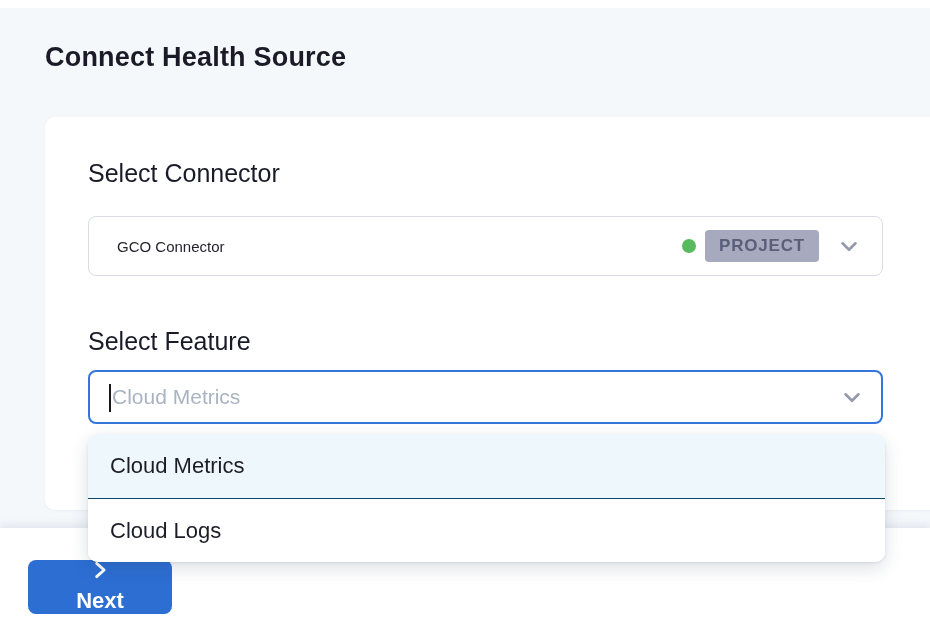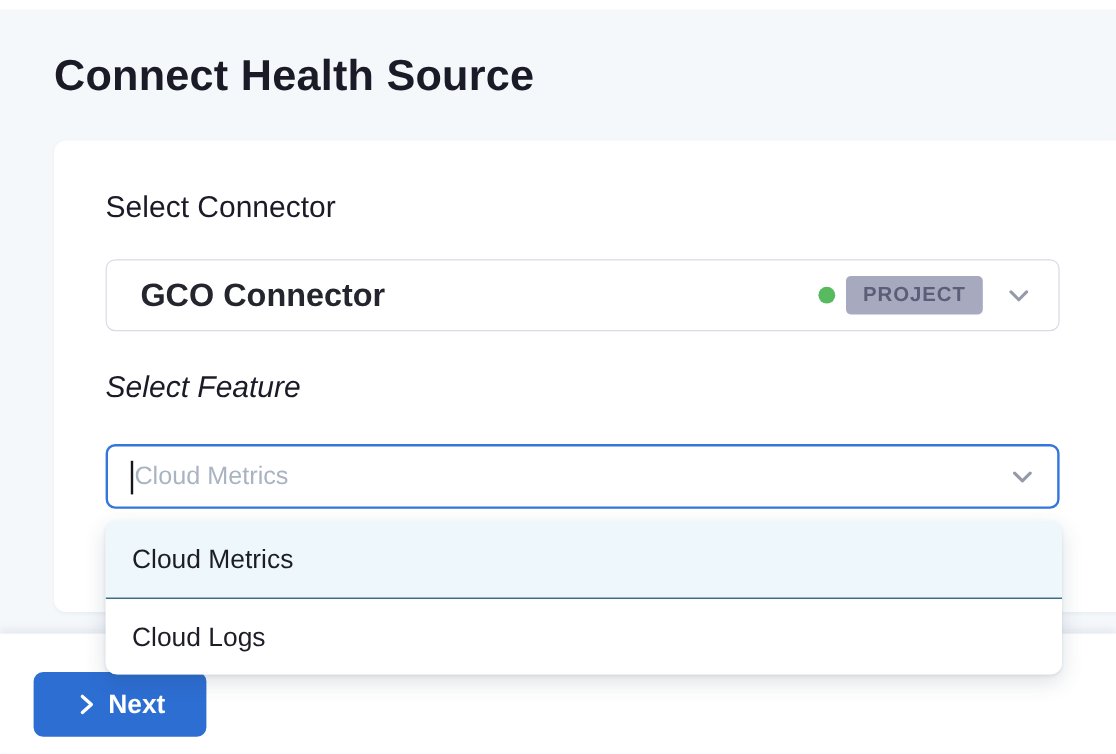--- a/index.html
+++ b/index.html
@@ -10,51 +10,51 @@
     background: #f5f8fb;
     font-family: "Liberation Sans", sans-serif;
     color: #1c1c28;
   }
   .top-strip {
     position: absolute; top: 0; left: 0; right: 0; height: 8px;
     background: #ffffff;
   }
   .page-title {
     position: absolute; left: 45px; top: 42px;
-    font-size: 36px; font-weight: 700; letter-spacing: 0.2px;
+    font-size: 27px; font-weight: 700; letter-spacing: 0.2px;
     color: #1b1b28;
   }
   .card {
     position: absolute; left: 45px; top: 117px;
     width: 905px; height: 393px;
     background: #ffffff;
     border-radius: 10px;
     box-shadow: 0 1px 3px rgba(40, 60, 90, 0.05);
   }
   .field-label {
     position: absolute; left: 43px;
     font-size: 25px; font-weight: 500; color: #1b1b28;
   }
   .connector-label { top: 42px; }
-  .feature-label { top: 192px; font-style: italic; }
+  .feature-label { top: 210px; }
 
   .connector-select {
     position: absolute; left: 43px; top: 99px;
     width: 795px; height: 60px;
     background: #ffffff;
     border: 1px solid #d9dbe7;
     border-radius: 8px;
     display: flex; align-items: center;
     padding: 0 20px 0 28px;
     cursor: pointer;
   }
   .connector-value {
-    font-size: 27px; color: #25252e;
+    font-size: 15px; color: #25252e;
     flex: 1 1 auto;
-    white-space: nowrap; overflow: hidden; font-weight: bold;
+    white-space: nowrap; overflow: hidden;
   }
   .status-dot {
     width: 14px; height: 14px; border-radius: 50%;
     background: #57ba5e;
     margin-right: 9px;
     flex: 0 0 auto;
   }
   .scope-badge {
     background: #a7a9bf; color: #5b5e78;
     font-size: 17px; font-weight: 700; letter-spacing: 0.8px;
@@ -118,20 +118,21 @@
     height: 54px; min-width: 144px;
     background: #2d6ed3;
     border: none; border-radius: 8px;
     display: flex; align-items: center; justify-content: center;
     gap: 8px;
     color: #ffffff;
     font-family: "Liberation Sans", sans-serif;
     font-size: 22px; font-weight: 700;
     padding: 0 24px;
     cursor: pointer;
+    flex-direction: column;
   }
 </style>
 </head>
 <body>
 
 <div class="top-strip"></div>
 
 <h1 class="page-title">Connect Health Source</h1>
 
 <div class="card">

